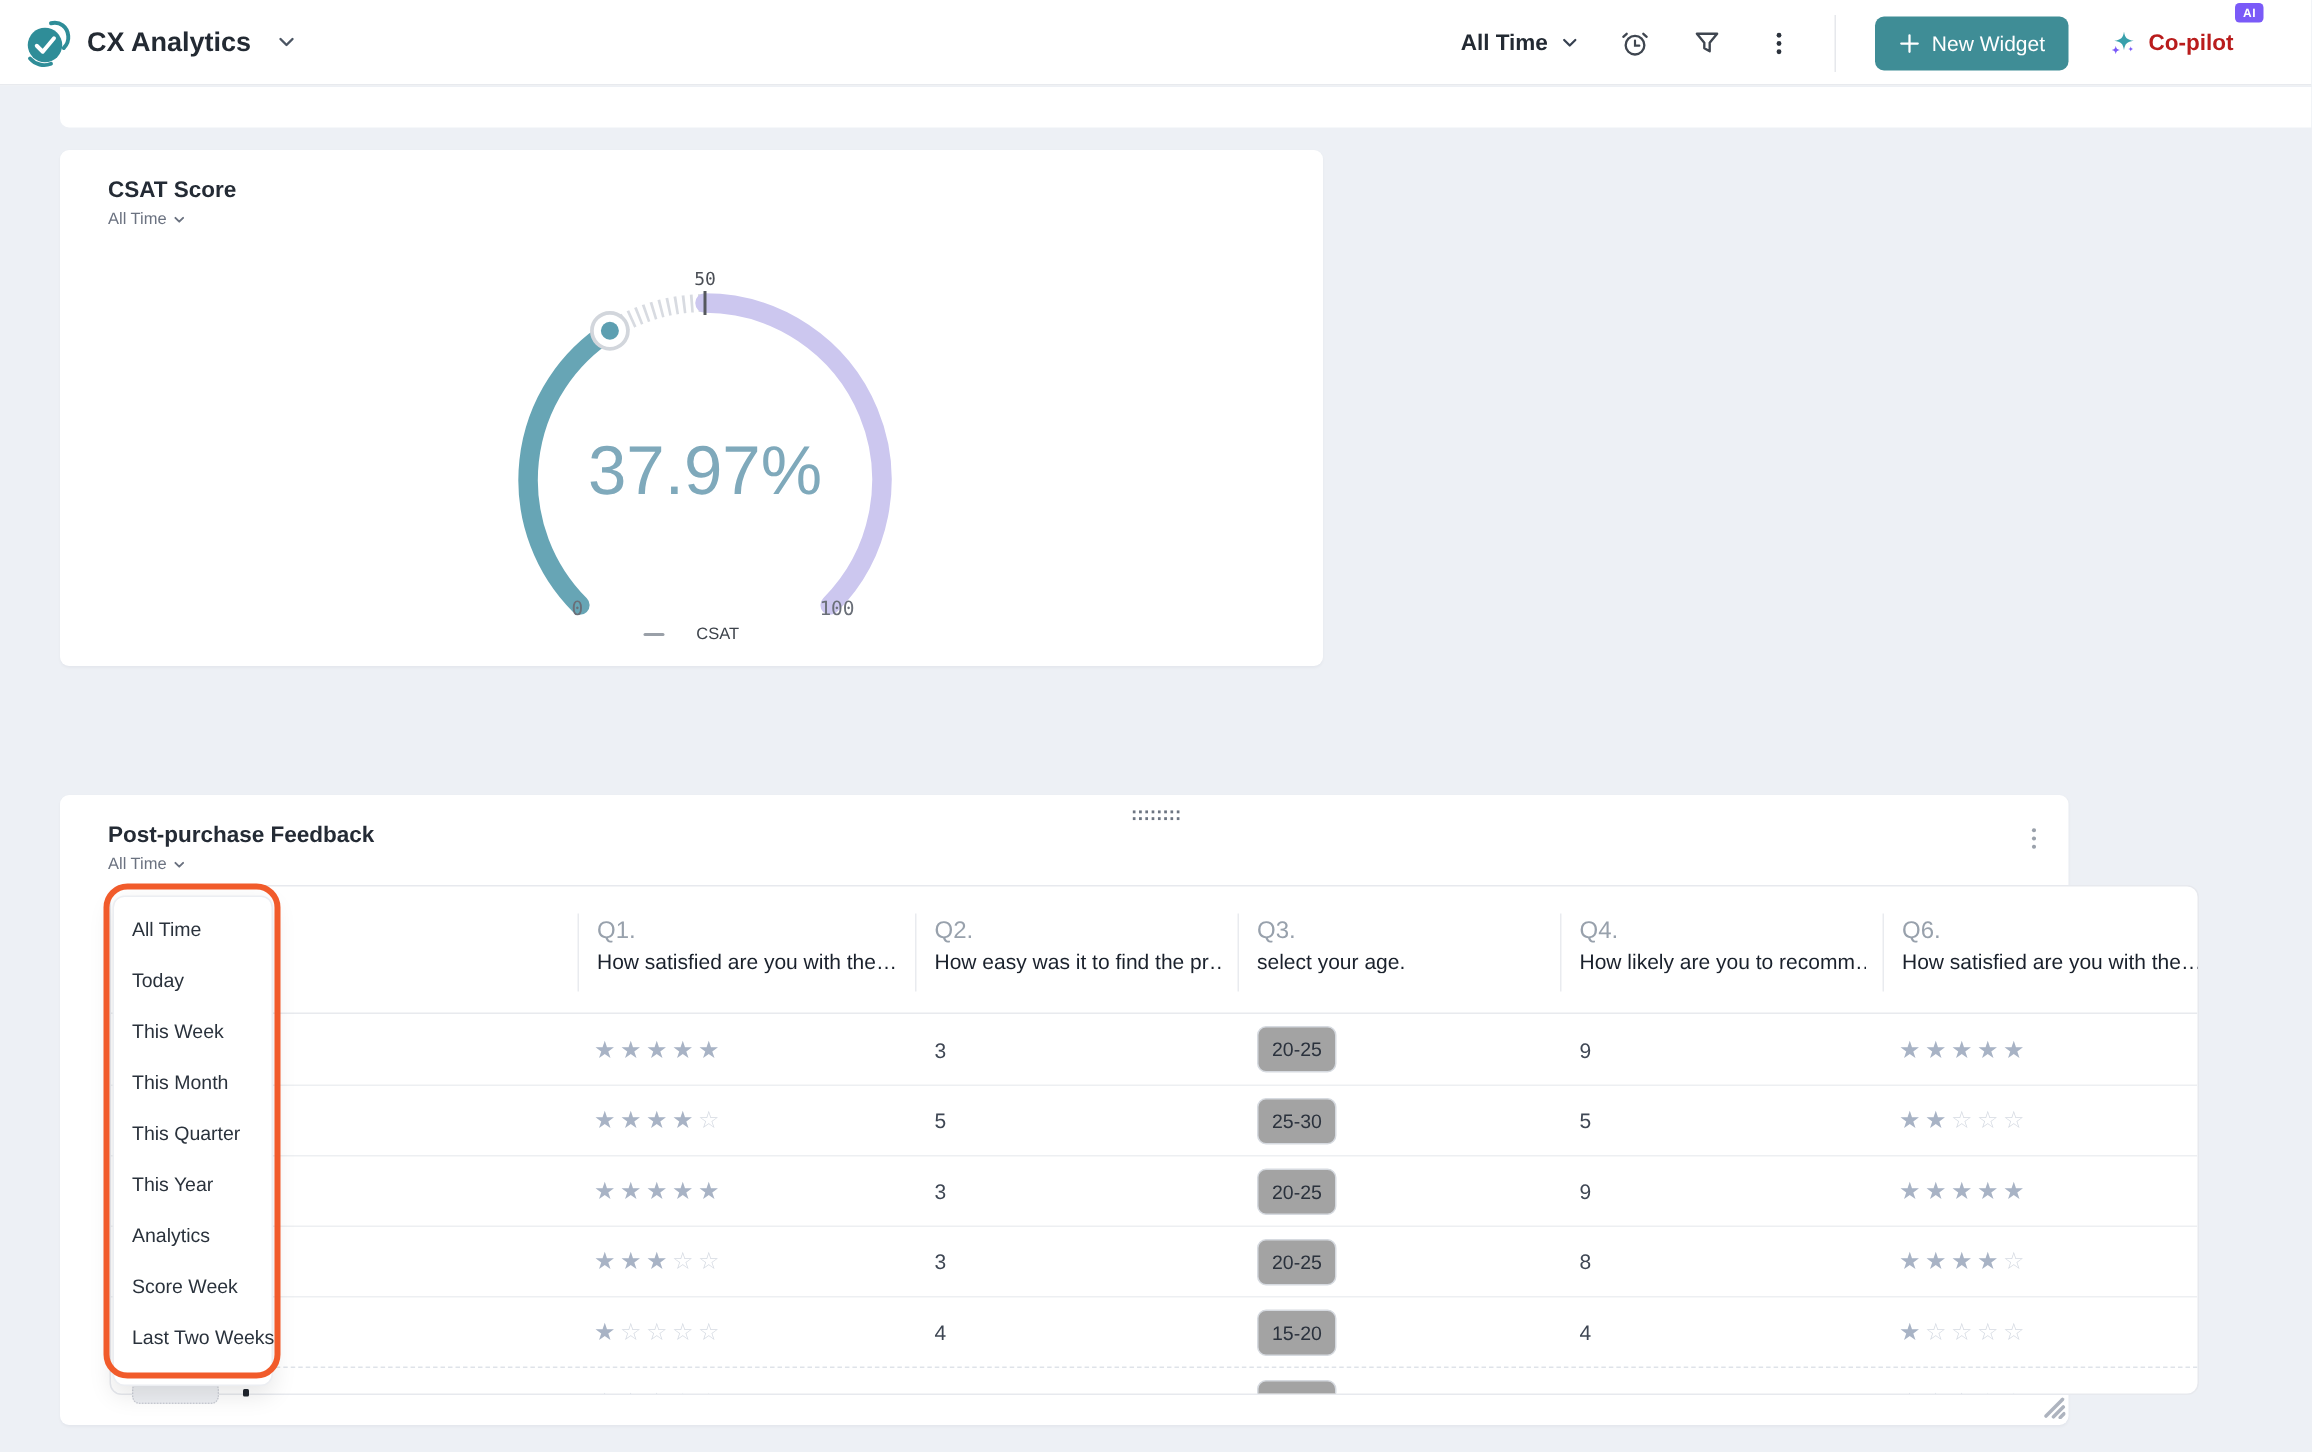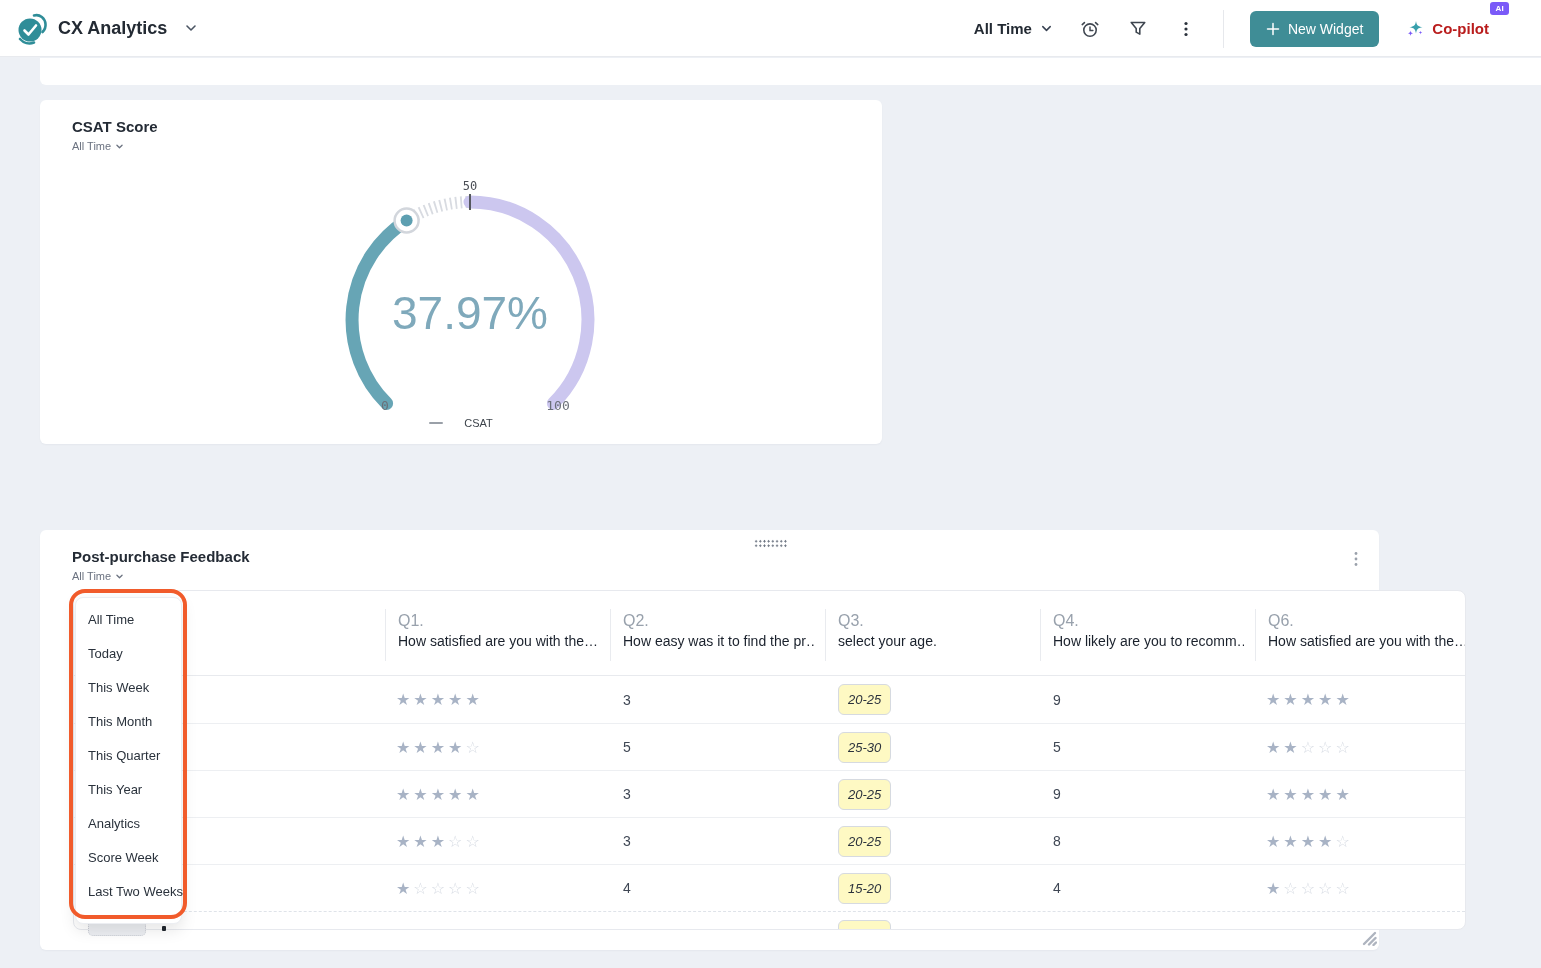--- a/index.html
+++ b/index.html
@@ -52,21 +52,21 @@
   .th:not(:last-child)::after { content:""; position:absolute; right:0; top:18px; bottom:14px; width:1px; background:#e9ebef; }
   .th .qtag { font-size:16px; color:#98a1ac; margin-bottom:3px; }
   .th .qlabel { font-size:14px; color:#1a212c; white-space:nowrap; overflow:hidden; }
   .tbody .tr { display:grid; grid-template-columns:312px 225px 215px 215px 215px 1fr; height:47px; align-items:center; }
   .tbody .tr + .tr { border-top:1px solid #edeff2; }
   .tbody .tr.partial { border-top:1px dashed #dfe3e9; }
   .td { padding-left:12px; font-size:14px; color:#3f4754; }
   .td.stars { letter-spacing:3px; font-size:16px; padding-left:10px; }
   .td.stars .sf { color:#a8b3c5; }
   .td.stars .se { color:#d5dae2; }
-  .chip { display:inline-block; border:1px solid #d6dae0; border-radius:6px; padding:7px 9px; font-size:13px; color:#2b323d; background:#fef9c3;font-style:italic; }
+  .chip { display:inline-block; border:1px solid #d6dae0; border-radius:6px; padding:7px 9px; font-size:13px; color:#2b323d; background:#a3a3a3; }
 
   
   .dd-panel { position:absolute; left:35px; top:67px; width:107px; background:#fff; border:1px solid #eceef2; border-radius:8px; box-shadow:0 6px 16px rgba(0,0,0,.10); padding:5px 0 14px 0; z-index:10; }
   .dd-item { height:34px; line-height:34px; padding-left:12px; font-size:13px; color:#2a323c; cursor:pointer; white-space:nowrap; }
   .annotation-box { position:absolute; left:29px; top:59px; width:118px; height:330px; border:4px solid #f15b2b; border-radius:16px; z-index:11; pointer-events:none; }
 
   .chip-fragment { position:absolute; left:48px; top:391px; width:58px; height:15px; background:#eceef2; border:1px dotted #c9ccd4; border-radius:5px; }
   .chip-fragment-mark { position:absolute; left:122px; top:396px; width:4px; height:5px; background:#20262e; border-radius:1px; }
   .resize-handle { position:absolute; right:2px; bottom:4px; cursor:nwse-resize; }
 

